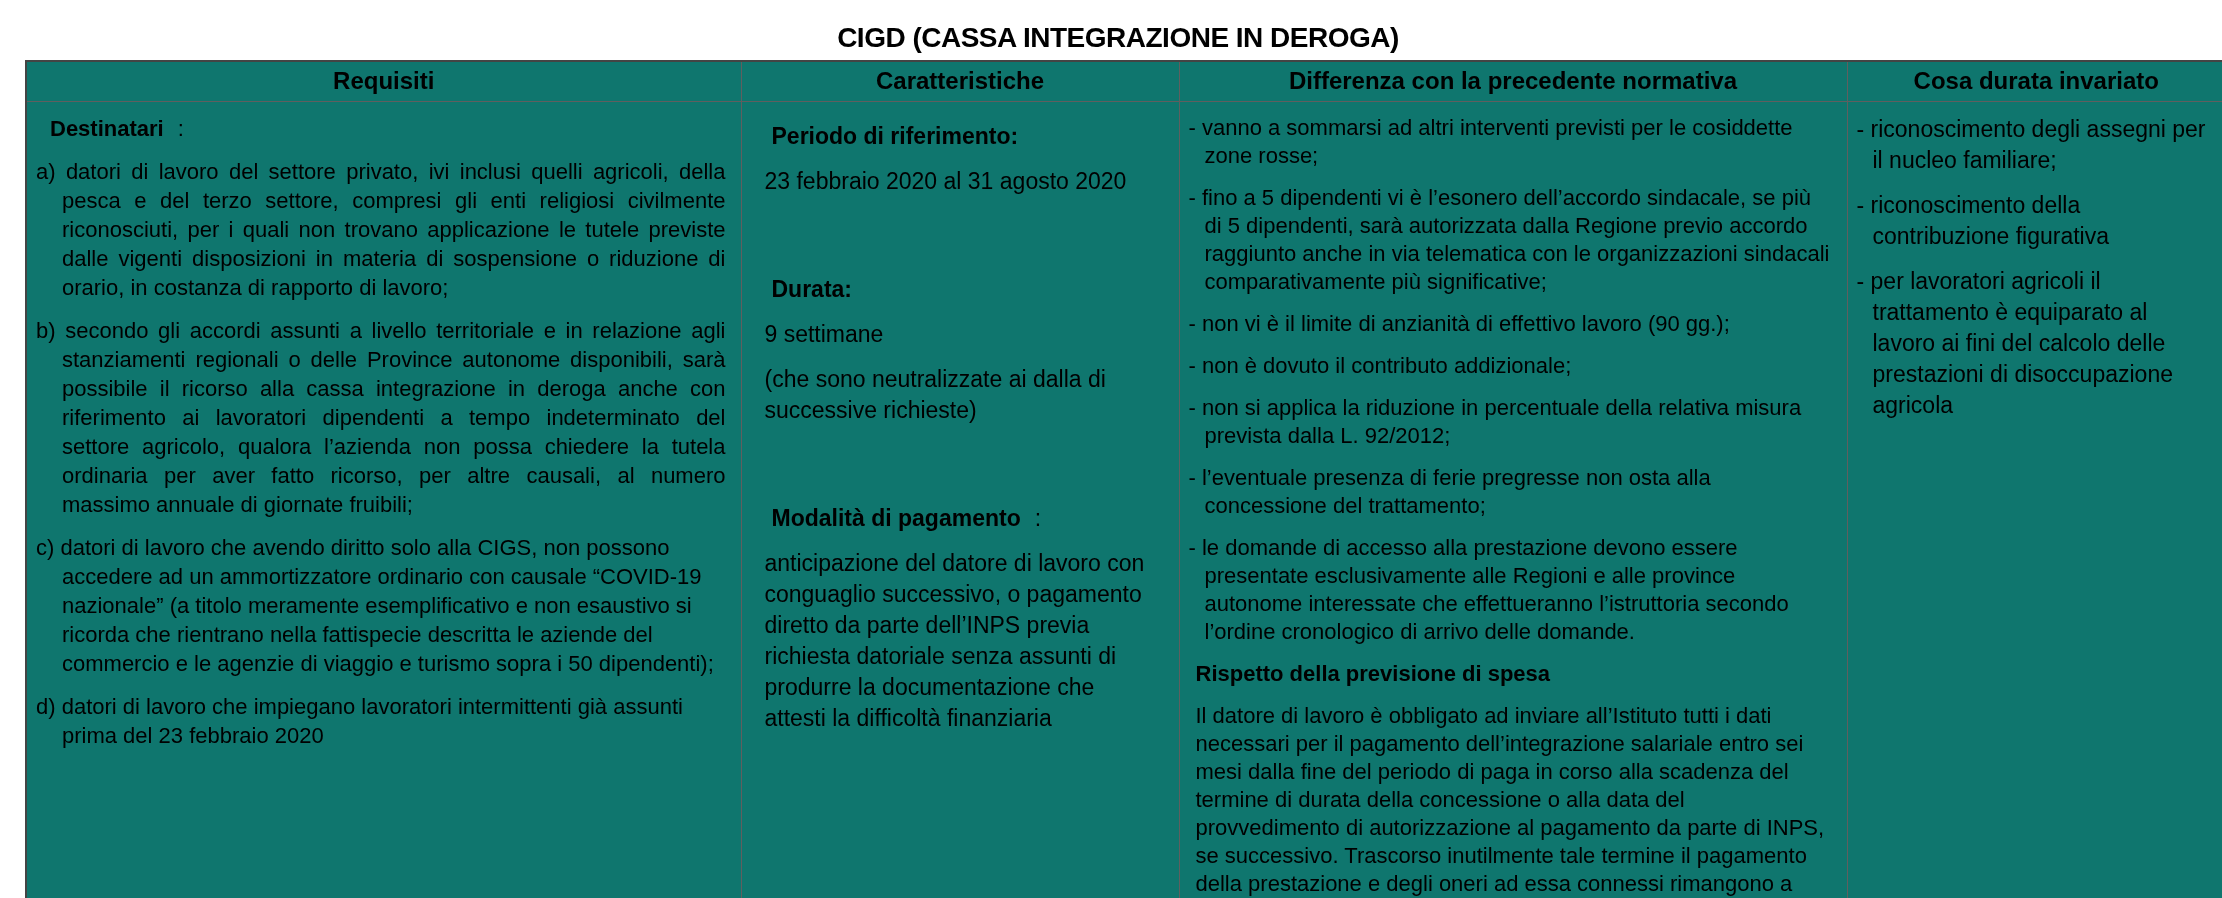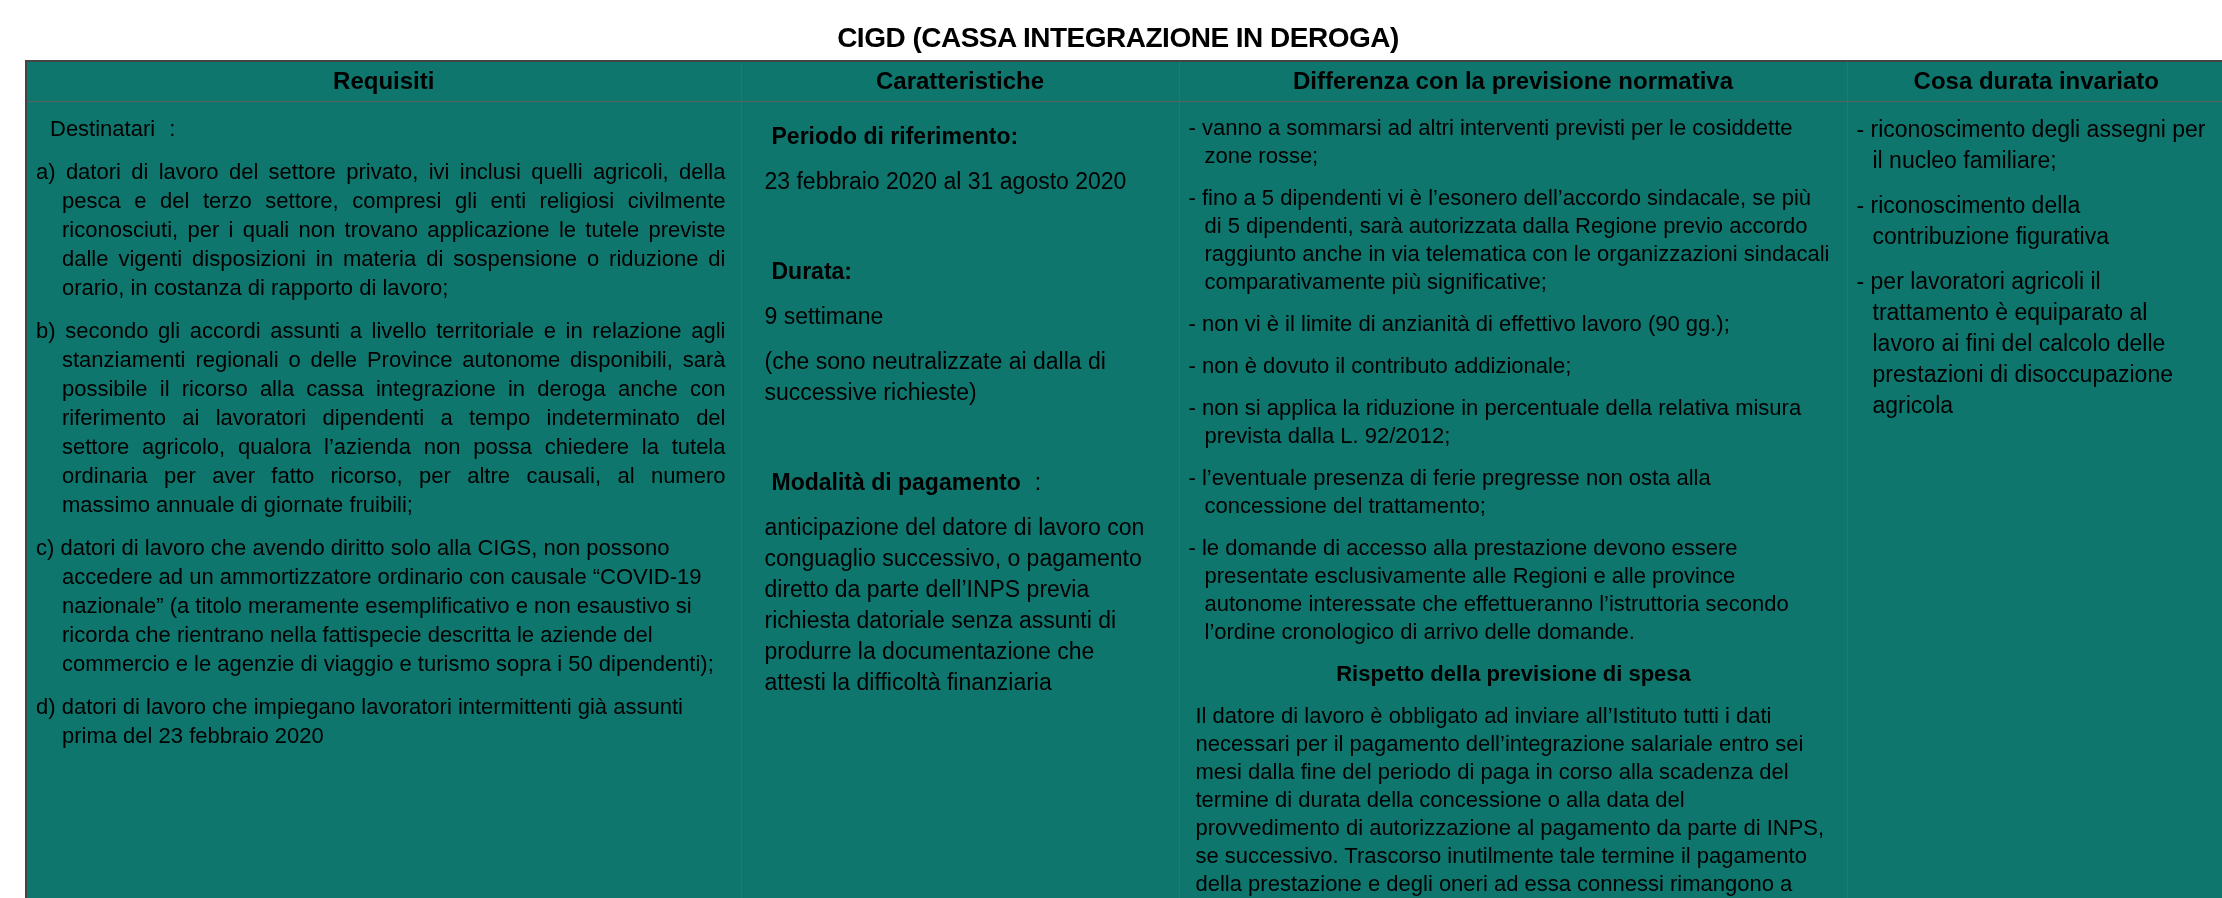--- a/index.html
+++ b/index.html
@@ -37,53 +37,53 @@
     vertical-align: middle;
     padding: 2px 6px;
   }
   .doc-table td {
     vertical-align: top;
     height: 802px;
     padding: 5px 8px 8px 9px;
   }
   
   .col-requisiti { font-size: 22px; line-height: 29px; }
-  .col-requisiti .lead .b { font-weight: normal; }
+  .col-requisiti .lead .b { font-weight: bold; }
   .col-requisiti .item { padding-left: 26px; text-indent: -26px; }
   .col-requisiti .just { text-align: justify; }
   
   .col-caratteristiche { font-size: 23px; line-height: 31px; }
-  .col-caratteristiche .block { margin-top: 31px; }
+  .col-caratteristiche .block { margin-top: 49px; }
   .col-caratteristiche .block:first-child { margin-top: 0; }
   .col-caratteristiche .label { font-weight: bold; }
   
   .col-differenza { font-size: 22px; line-height: 28px; }
   .col-differenza .bullet { padding-left: 16px; text-indent: -16px; }
-  .col-differenza .subhead { font-weight: bold; text-align: center; }
+  .col-differenza .subhead { font-weight: bold; }
   
   .col-invariato { font-size: 23px; line-height: 31px; padding-left: 12px; }
   .col-invariato .bullet { padding-left: 16px; text-indent: -16px; }
 </style>
 </head>
 <body>
 
 <h1 class="page-title">CIGD (CASSA INTEGRAZIONE IN DEROGA)</h1>
 
 <table class="doc-table">
   <colgroup>
     <col style="width:715px">
     <col style="width:438px">
     <col style="width:668px">
     <col style="width:379px">
   </colgroup>
   <thead>
     <tr>
       <th>Requisiti</th>
       <th>Caratteristiche</th>
-      <th>Differenza con la previsione normativa</th>
+      <th>Differenza con la precedente normativa</th>
       <th>Cosa durata invariato</th>
     </tr>
   </thead>
   <tbody>
     <tr>
 
       <td class="col-requisiti">
         <p class="lead"><span class="b">Destinatari</span><span>:</span></p>
         <p class="item just">a) datori di lavoro del settore privato, ivi inclusi quelli agricoli, della pesca e del terzo settore, compresi gli enti religiosi civilmente riconosciuti, per i quali non trovano applicazione le tutele previste dalle vigenti disposizioni in materia di sospensione o riduzione di orario, in costanza di rapporto di lavoro;</p>
         <p class="item just">b) secondo gli accordi assunti a livello territoriale e in relazione agli stanziamenti regionali o delle Province autonome disponibili, sarà possibile il ricorso alla cassa integrazione in deroga anche con riferimento ai lavoratori dipendenti a tempo indeterminato del settore agricolo, qualora l’azienda non possa chiedere la tutela ordinaria per aver fatto ricorso, per altre causali, al numero massimo annuale di giornate fruibili;</p>

